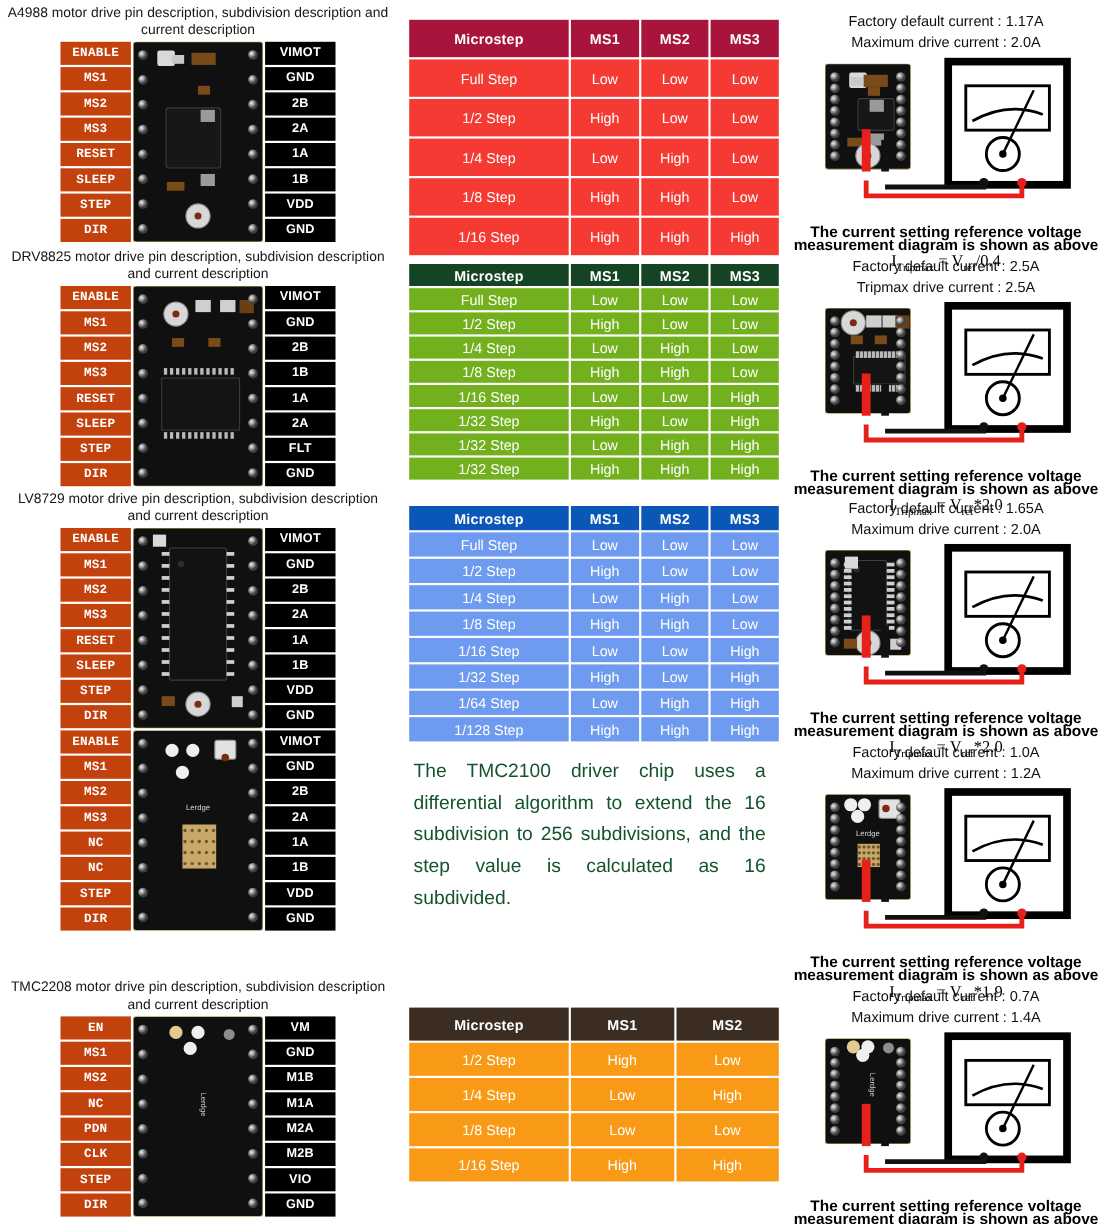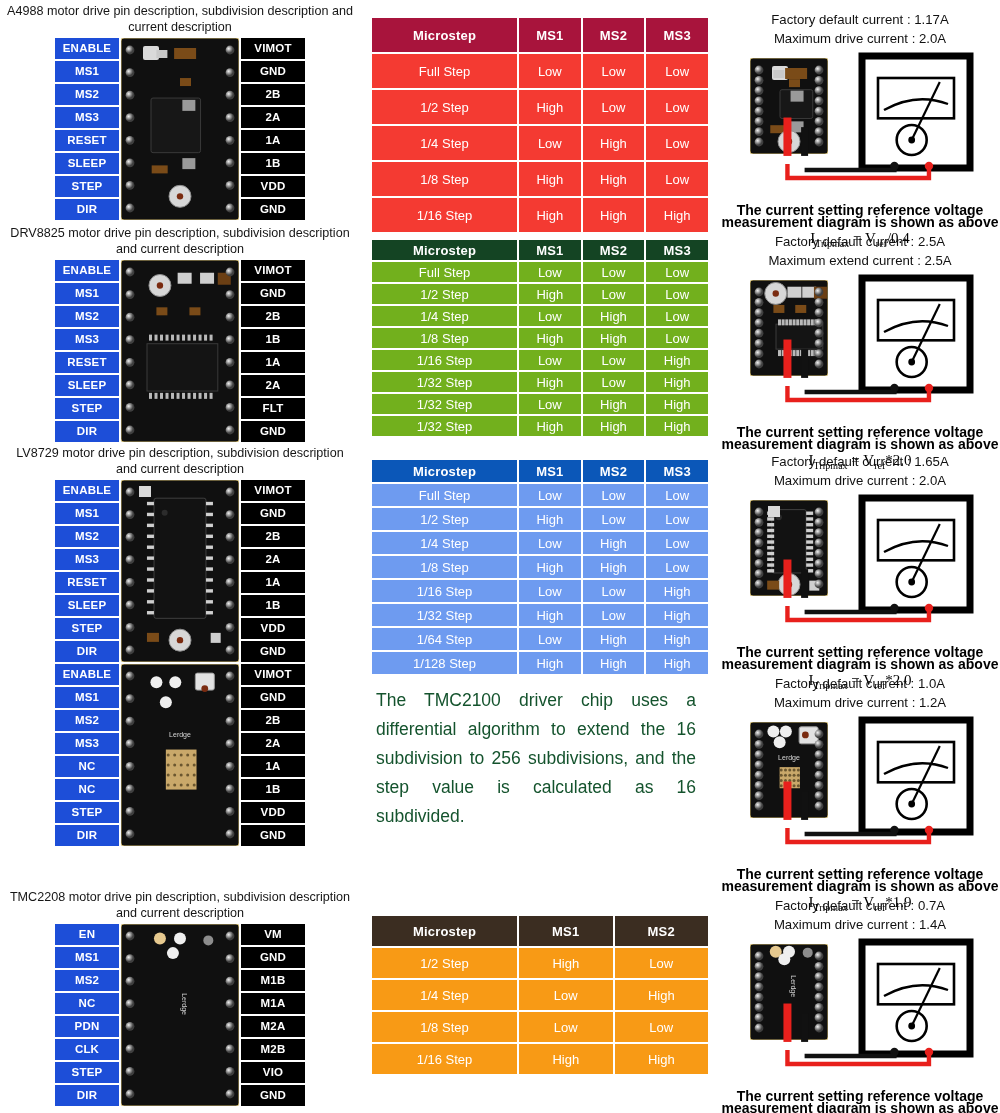--- a/index.html
+++ b/index.html
@@ -40,21 +40,21 @@
   .pin {
     width: 64px;
     height: 21px;
     line-height: 21px;
     text-align: center;
     font-size: 11.5px;
     font-weight: bold;
     color: #ffffff;
     letter-spacing: .2px;
   }
-  .pin.left  { background: #1d4ed8; }
+  .pin.left  { background: #c2410c; font-family: Liberation Mono, monospace; }
   .pin.right { background: #000000; }
 
   
   table.ms {
     border-collapse: separate;
     border-spacing: 2px;
     width: 340px;
     margin: 0 auto;
     table-layout: fixed;
   }
@@ -474,21 +474,21 @@
                 <td>High</td>
                 <td>High</td>
                 <td>High</td>
               </tr>
             </tbody>
           </table>
         </div>
         <div class="col-right" style="padding-top: 10px;">
           <div>
     <div class="cur-line">Factory default current : 2.5A</div>
-    <div class="cur-line">Maximum extend current : 2.5A</div>
+    <div class="cur-line">Tripmax drive current : 2.5A</div>
     <div class="meas">
               <svg width="252" height="150" viewBox="0 0 252 150" xmlns="http://www.w3.org/2000/svg">
     <g transform="translate(16,6)">
                   <svg width="78" height="96" viewBox="0 0 78 96" xmlns="http://www.w3.org/2000/svg">
     <defs>
       <radialGradient id="pg" cx="35%" cy="35%">
         <stop offset="0%" stop-color="#f2f2f2"></stop>
                         <stop offset="55%" stop-color="#8f8f8f"></stop>
         <stop offset="100%" stop-color="#3f3f3f"></stop>
       </radialGradient>

